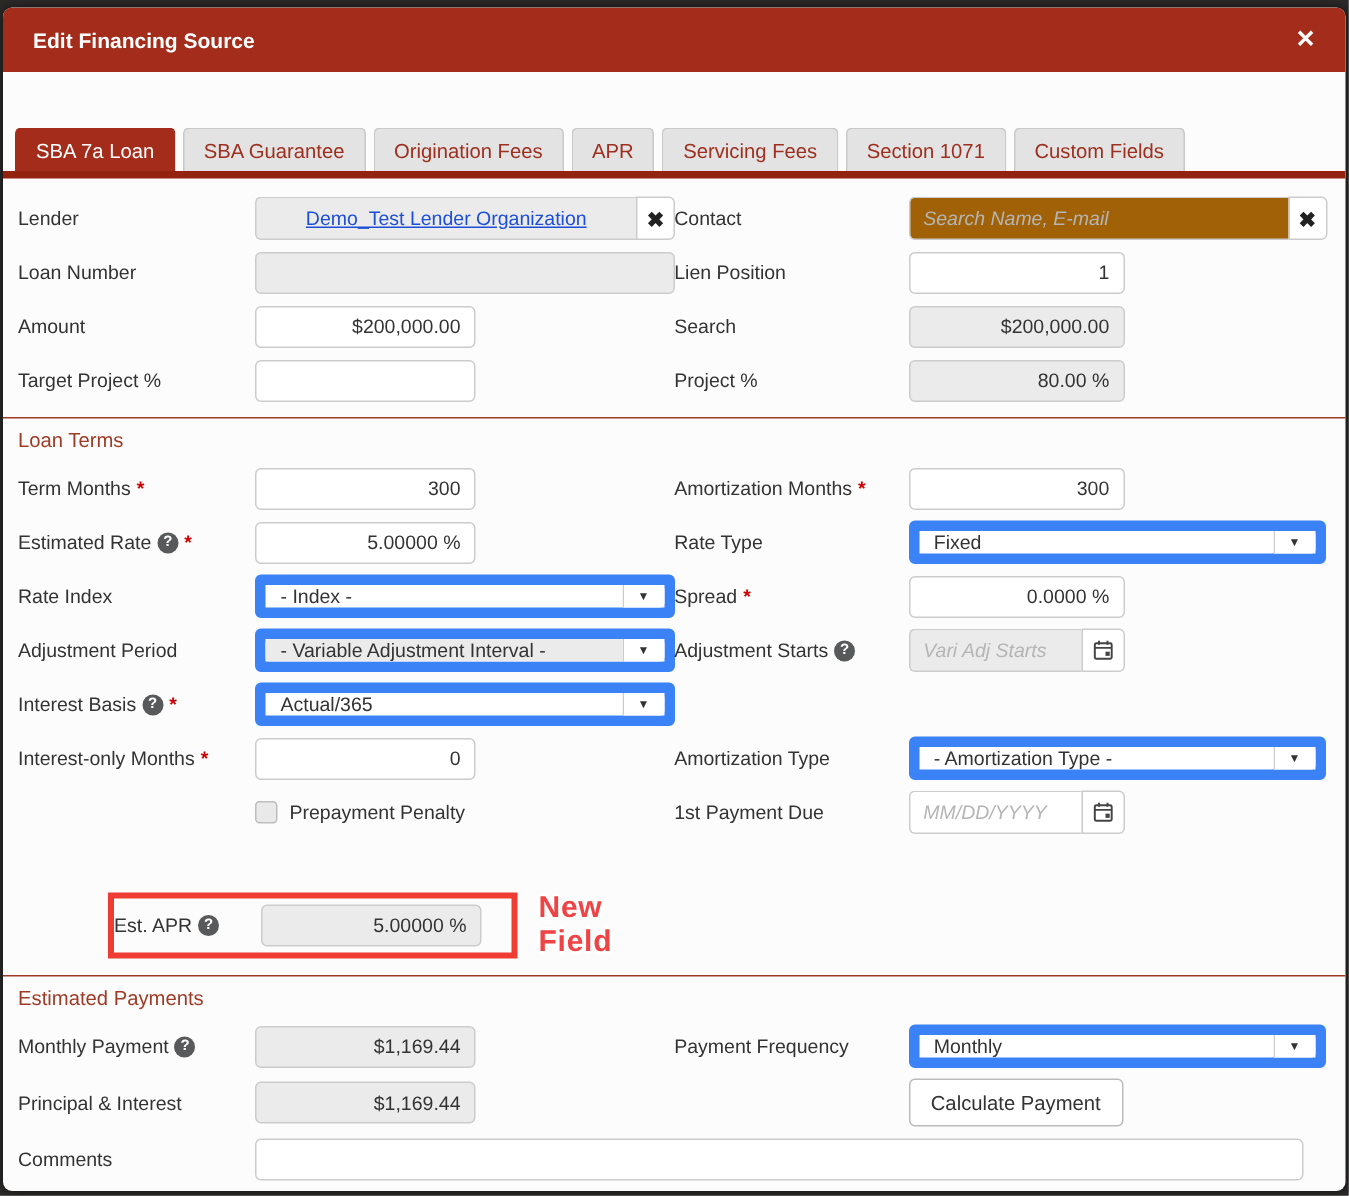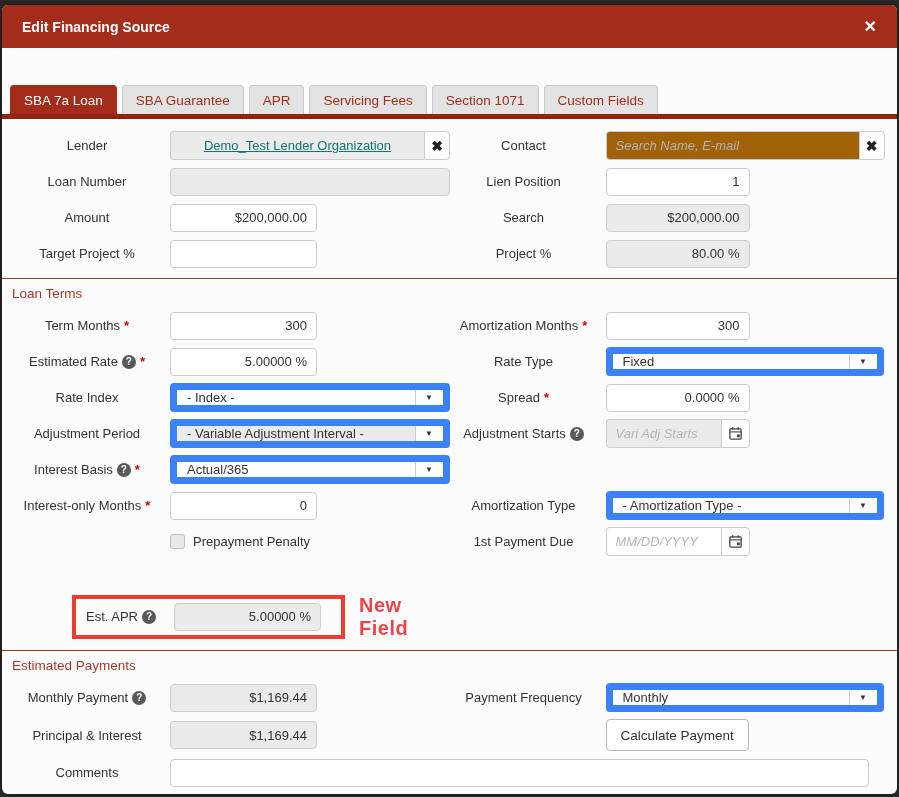--- a/index.html
+++ b/index.html
@@ -14,39 +14,39 @@
   
   .tabs { display:flex; gap:5px; padding:0 8px; margin-top:37px; flex:0 0 auto; }
   .tab { background:#e3e3e3; border:1px solid #c9c9c9; border-bottom:none; border-radius:4px 4px 0 0; padding:7px 13px 6px; font-size:13.5px; color:#9e2f1e; cursor:pointer; white-space:nowrap; }
   .tab.active { background:#a32c1b; border-color:#a32c1b; color:#fff; }
   .tab-underline { height:5px; background:#93220f; flex:0 0 auto; }
 
   
   .content { flex:1 1 auto; padding:12px 10px 0; font-size:13px; color:#333; }
   .row { display:flex; margin-bottom:7px; }
   .col { width:50%; display:flex; align-items:center; min-height:29px; }
-  .lbl { width:158px; flex:0 0 auto; text-align:right; padding-right:8px; color:#333; display:flex; justify-content:center; align-items:center; gap:4px; }
+  .lbl { width:158px; flex:0 0 auto; text-align:right; padding-right:8px; color:#333; display:flex; justify-content:flex-start; align-items:center; gap:4px; }
   .col.rt .lbl { width:156px; }
   .req { color:#cc0000; font-weight:bold; font-size:13px; }
   .help { display:inline-block; width:14px; height:14px; border-radius:50%; background:#58595b; color:#fff; font-size:10px; font-weight:bold; line-height:14px; text-align:center; flex:0 0 auto; }
 
   .inp { height:28px; border:1px solid #ccc; border-radius:4px; background:#fff; padding:0 9px; font-size:13px; color:#333; font-family:"Liberation Sans", sans-serif; outline:none; }
   .inp::placeholder { color:#aaa; font-style:italic; }
   .inp.num { text-align:right; }
   .inp.dis { background:#ebebeb; }
   .w-sm { width:147px; }
   .w-sm-r { width:144px; }
 
   
   .grp { display:flex; align-items:stretch; height:29px; }
   .grp .seg { border:1px solid #ccc; display:flex; align-items:center; }
   .grp .seg.first { border-radius:4px 0 0 4px; border-right:none; }
   .grp .seg.last { border-radius:0 4px 4px 0; background:#fff; justify-content:center; cursor:pointer; }
   .lender-txt { width:254px; background:#ebebeb; justify-content:center; }
-  .lender-link { text-decoration:underline; color:#0f766e; cursor:pointer; }
+  .lender-link { text-decoration:underline; color:#1d4ed8; cursor:pointer; }
   .clear-btn { width:26px; font-weight:bold; font-size:14px; color:#222; }
   .grp .inp-in { border:none; background:transparent; height:100%; width:100%; padding:0 9px; font-size:13px; outline:none; font-family:"Liberation Sans", sans-serif; }
   .grp .inp-in::placeholder { color:#b5b5b5; font-style:italic; }
   .cal-btn { width:29px; }
 
   
   .dd { display:flex; align-items:stretch; height:29px; border:7px solid #3b82f6; border-radius:4px; background:#fff; cursor:pointer; }
   .dd-txt { flex:1; display:flex; align-items:center; padding:0 10px; white-space:nowrap; overflow:hidden; }
   .dd-txt.dis { background:#ebebeb; border-radius:3px 0 0 3px; }
   .dd-arrow { width:28px; border-left:1px solid #ccc; display:flex; align-items:center; justify-content:center; font-size:8px; color:#333; background:#fff; border-radius:0 3px 3px 0; }
@@ -83,20 +83,21 @@
 <div class="modal">
 
   <div class="mh">
     <span class="mh-title">Edit Financing Source</span>
     <span class="mh-close">✕</span>
   </div>
 
   <div class="tabs">
     <div class="tab active">SBA 7a Loan</div>
     <div class="tab">SBA Guarantee</div>
+    <div class="tab">Origination Fees</div>
     <div class="tab">APR</div>
     <div class="tab">Servicing Fees</div>
     <div class="tab">Section 1071</div>
     <div class="tab">Custom Fields</div>
   </div>
   <div class="tab-underline"></div>
 
   <div class="content">
 
     <div class="row">

